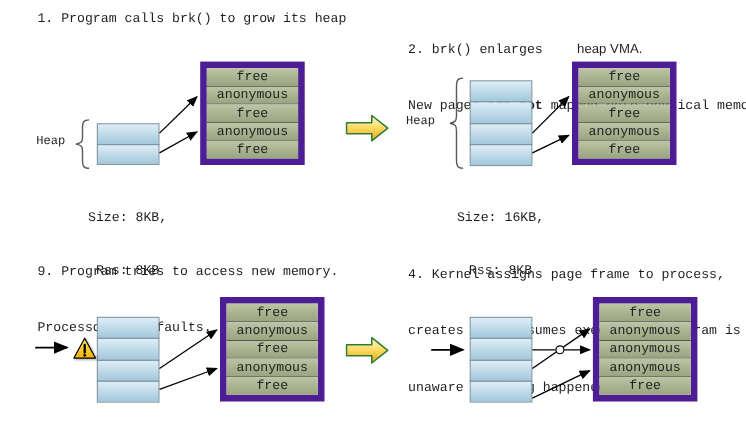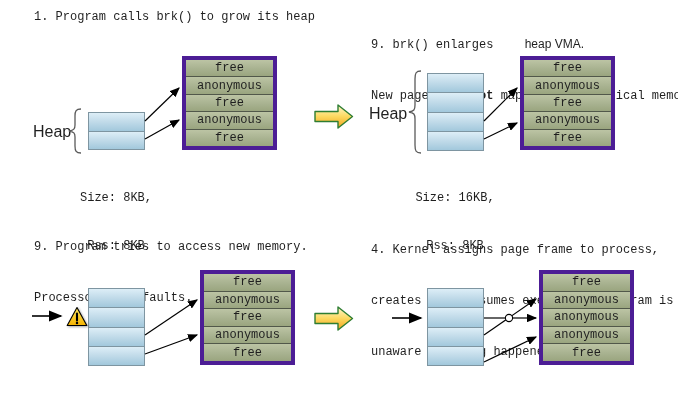--- a/index.html
+++ b/index.html
@@ -2,22 +2,22 @@
 <html><head>
 <meta charset="utf-8">
 <style>
   html,body{margin:0;padding:0;}
   body{width:678px;height:402px;background:#ffffff;position:relative;overflow:hidden;
        font-family:"Liberation Mono", monospace;color:#1f1f1f;}
   .canvas{position:absolute;inset:0;margin-left:30px;}
   .title{position:absolute;font-size:12px;line-height:17px;white-space:pre;}
   .title b{font-weight:bold;}
   .prop{font-family:"Liberation Sans", sans-serif;font-size:12px;padding-left:24px;}
-  .heap-label{position:absolute;font-family:Liberation Sans, sans-serif;font-size:16px;}
-  .vma{position:absolute;display:flex;flex-direction:column;border:4px solid #4c1d95;box-sizing:border-box;}
+  .heap-label{position:absolute;font-family:Liberation Mono, monospace;font-size:11px;}
+  .vma{position:absolute;display:flex;flex-direction:column;border:6px solid #4c1d95;box-sizing:border-box;}
   .vma-cell{flex:1;display:flex;align-items:center;justify-content:center;font-size:12px;
             background:linear-gradient(180deg,#bcc4a4 0%,#a8b290 55%,#9aa57f 100%);
             border-bottom:1px solid #51584a;}
   .vma-cell:last-child{border-bottom:none;}
   .heap{position:absolute;display:flex;flex-direction:column;}
   .heap-block{flex:1;border:1px solid #7e95a1;margin-top:-1px;
               background:linear-gradient(180deg,#ddeef7 0%,#c3dcea 45%,#a2c8dc 100%);}
   .heap-block:first-child{margin-top:0;}
   .size-text{position:absolute;width:112px;text-align:center;font-size:12px;line-height:16px;white-space:pre;}
   .abs{position:absolute;}
@@ -26,21 +26,21 @@
   .overlay{position:absolute;left:0;top:0;pointer-events:none;}
 </style>
 </head>
 <body>
 
 <div class="canvas">
 
   <div class="title" style="left:4px;top:9px;">1. Program calls brk() to grow its heap</div>
 
   <div class="title" style="left:341px;top:2px;">
-    <div><span>9. brk() enlarges</span> <span class="prop">heap VMA.</span></div>
+    <div><span>2. brk() enlarges</span> <span class="prop">heap VMA.</span></div>
     <div><span>New pages are</span> <b>not</b> <span>mapped onto physical memory.</span></div>
   </div>
 
   <div class="title" style="left:4px;top:205px;">
     <div>9. Program tries to access new memory.</div>
     <div>Processor page faults.</div>
   </div>
 
   <div class="title" style="left:341px;top:208px;">
     <div>4. Kernel assigns page frame to process,</div>

